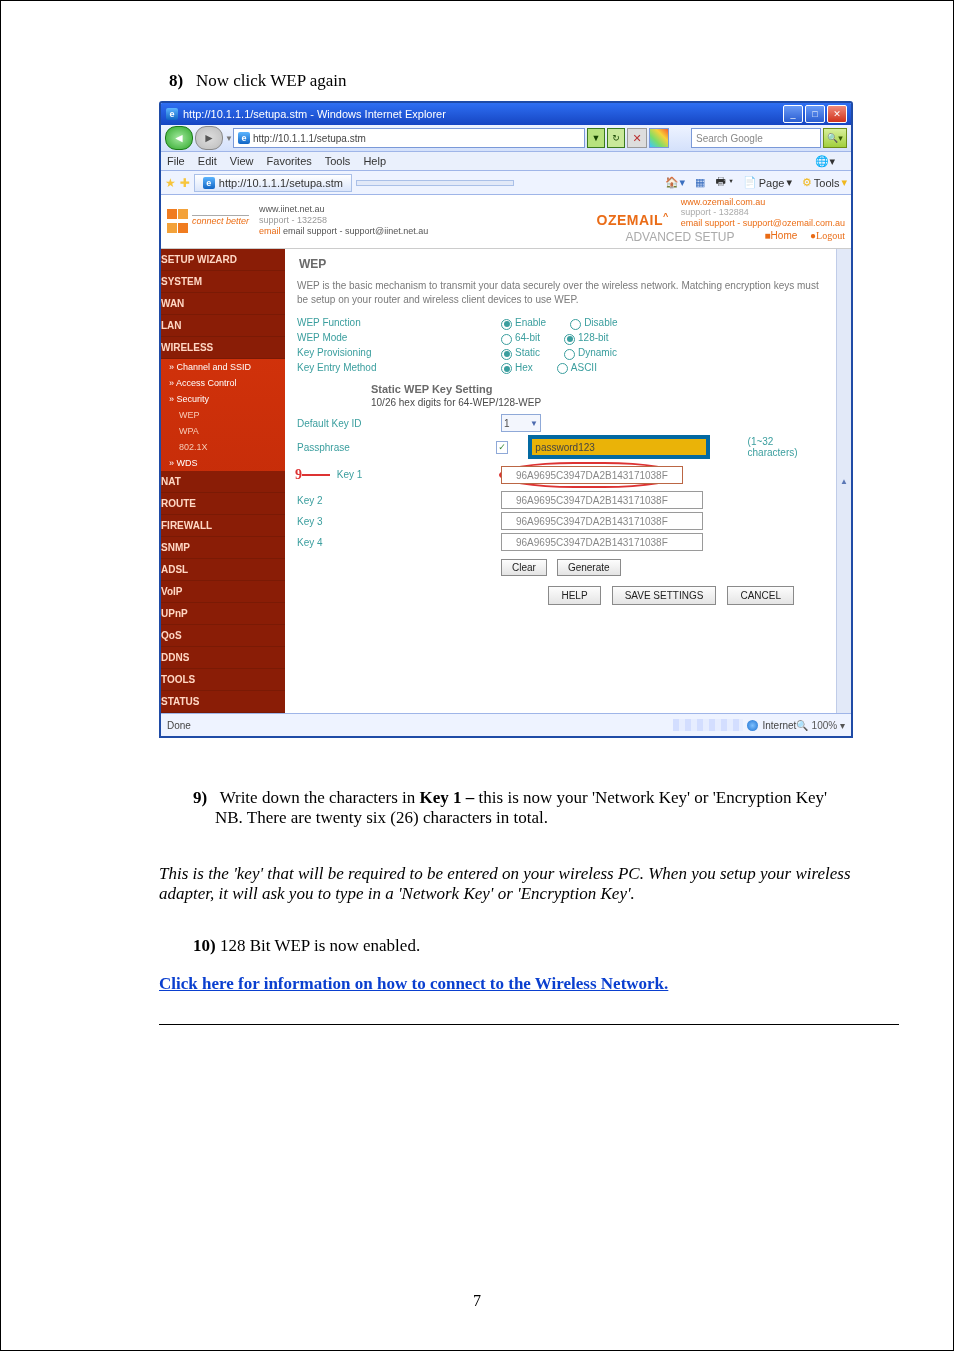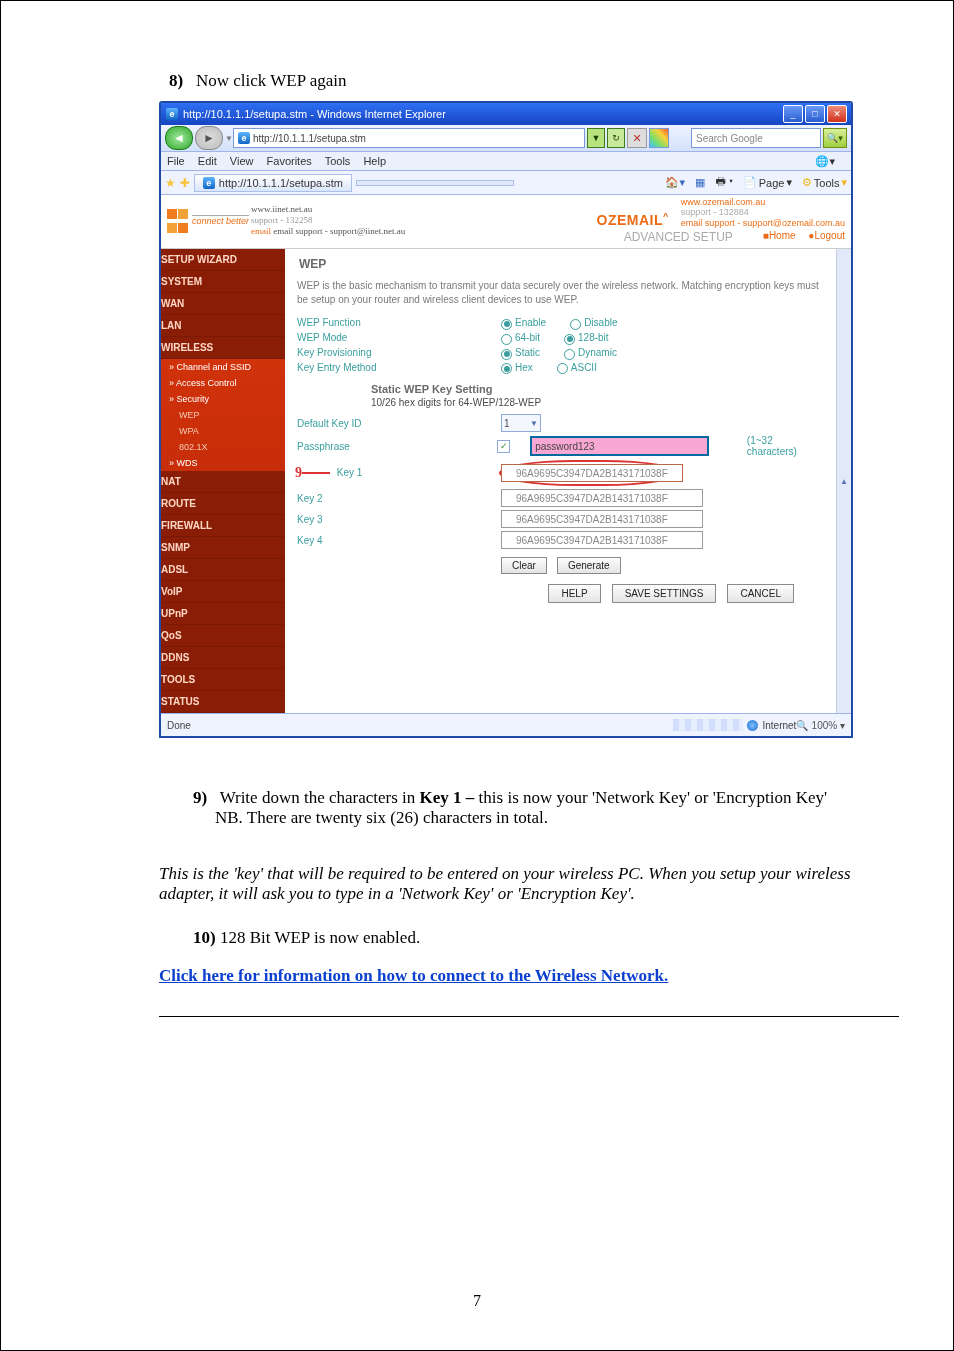--- a/index.html
+++ b/index.html
@@ -34,37 +34,37 @@
   .tab.blank { width:140px; background:#e2e9f8; }
   .tabbar-right { margin-left:auto; display:flex; gap:10px; align-items:center; }
   .tbbtn { display:flex; align-items:center; gap:2px; color:#333; }
   .tbbtn.icon { color:#3a6fc0; }
   .gear { color:#f0b81e; }
 
   .brandbar { background:#fff; border-bottom:1px solid #ccc; display:flex; align-items:center; padding:2px 6px 4px 6px; font-size:10px; }
   .logo-ii { display:flex; align-items:center; gap:4px; }
   .ii-sq { width:10px; height:10px; background:#f07c20; display:inline-block; margin-top:2px;}
   .ii-tx { color:#ec6e16; font-style:italic; font-size:9px; border-top:1px solid #aaa; }
-  .brand-mid { color:#555; line-height:1.2; margin-left:2px; font-size:9px;font-family:Liberation Serif, serif; }
+  .brand-mid { color:#555; line-height:1.2; margin-left:10px; font-size:9px; }
   .brand-mid .bm2 { color:#999; }
   .brand-right { margin-left:auto; text-align:right; font-size:9px; }
   .oz-row { display:flex; gap:12px; align-items:flex-end; justify-content:flex-end; }
   .ozemail { color:#ea6c17; font-weight:bold; font-size:14px; letter-spacing:0.5px; }
   .ozemail .hat { font-size:9px; vertical-align:super;}
   .oz-col { text-align:left; line-height:1.15; }
   .oz1 { color:#e96b15; }
   .oz2 { color:#aaa; }
   .oz3 { color:#ec6e16; font-size:9px;}
   .oz3 .mail { color:#e96b15; }
   .adv { color:#aaa; font-size:12px; margin-top:2px; }
   .home-logout { font-size:10px; margin-top:2px; }
   .home-logout .sq  { color:#e96b15; }
   .home-logout .dot { color:#e96b15; }
   .home-logout .h   { color:#e96b15; margin-right:10px; }
-  .home-logout .l   { color:#e96b15; }
+  .home-logout .l   { color:#e96b15;font-family:Liberation Serif, serif; }
 
   .router-body { display:flex; align-items:stretch; }
   .sidenav { width:124px; background:linear-gradient(#d9360b,#b42408); color:#fff; font-size:10px; padding:0; }
   .sidenav .hdr { background:#8a1d06; color:#f3b89f; font-weight:bold; font-size:10px; padding:5px 0; border-bottom:1px solid #7a1a05;}
   .sidenav .hdr.lite { color:#ffd7c4; }
   .sidenav .itm { padding:3px 8px; color:#fff; font-size:9px; }
   .sidenav .sub { padding:3px 8px 3px 18px; color:#f7cbb6; font-size:9px; }
 
   .content { flex:1; background:#fff; color:#4a4a4a; padding:6px 12px 10px 12px; }
   .wep-title { font-weight:bold; color:#6a6a6a; font-size:12px; margin:2px 0 8px 2px; }
@@ -72,21 +72,21 @@
   .form-row { display:flex; align-items:center; margin:3px 0; gap:14px; }
   .form-row .lbl { width:190px; text-align:left; color:#3a9e9e; font-size:10px; }
   .form-row .opts { display:flex; gap:24px; font-size:10px; color:#3a9e9e; }
   .radio { width:9px; height:9px; border:1px solid #3a9e9e; border-radius:50%; display:inline-block; vertical-align:middle; margin-right:3px; position:relative; top:1px;}
   .radio.sel::after { content:""; position:absolute; inset:1.5px; background:#3a9e9e; border-radius:50%; }
   .sect-hdr { font-weight:bold; color:#6a6a6a; font-size:11px; margin:10px 0 2px 74px; }
   .hexnote  { color:#4a4a4a; font-size:10px; margin:0 0 6px 74px; }
   .select-box { width:34px; height:16px; border:1px solid #8fa9d8; background:#f3f6fd; font-size:10px; padding:0 2px; display:inline-flex; align-items:center; justify-content:space-between; }
   .select-box .arw{ font-size:8px; color:#4c6aae; }
   .chk { width:11px; height:11px; border:1px solid #8fa9d8; background:#fff; display:inline-flex; align-items:center; justify-content:center; font-size:9px; color:#3a8a3a; margin-right:6px;}
-  .pp-input { width:172px; height:16px; border:2px solid #0369a1; background:#f9a8d4; padding:0 3px; font-size:10px; color:#444; display:inline-flex; align-items:center;}
+  .pp-input { width:172px; height:16px; border:4px solid #0369a1; background:#eab308; padding:0 3px; font-size:10px; color:#444; display:inline-flex; align-items:center;}
   .hint { color:#3a9e9e; font-size:10px; margin-left:24px;}
   .key-input { width:172px; height:16px; border:1px solid #9a9a9a; background:#fff; padding:0 14px; font-size:10px; color:#888; display:inline-flex; align-items:center;}
   .callout { width:176px; height:22px; border:2px solid #d33; border-radius:50%/60%; display:inline-flex; align-items:center; margin-left:-2px; }
   .callout .key-input { border:1px solid #b64; }
   .num9 { position:relative; left:-2px; }
   .num9-line { display:inline-block; width:28px; height:0; border-top:2px solid #d33; vertical-align:middle; margin-right:2px;}
   .num9-lbl { color:#d33; font-weight:bold; font-size:14px; font-family:"Times New Roman",serif; vertical-align:middle; margin-right:0;}
   .btn { border:1px solid #8a8a8a; background:linear-gradient(#fdfdfd,#e4e4e4); padding:2px 10px; font-size:10px; color:#222; display:inline-block; }
   .btn-row { margin:8px 0 6px 204px; display:flex; gap:10px;}
   .big-btn-row { margin:10px 0 2px 0; text-align:right; padding-right:30px;}
@@ -98,21 +98,21 @@
   .statusbar .zoom{ margin-left:auto; color:#555;}
   .scroll-arrow{ width:14px; background:#e2e9f8; border-left:1px solid #c0cce8; display:flex; align-items:center; justify-content:center; color:#5a77b5; font-size:8px;}
   .content-wrap{ display:flex; }
   .content-wrap .main-scroll{ flex:1;}
   .ie-icon{ width:12px; height:12px; border-radius:2px; background:linear-gradient(#5cb5ff,#1165c4); display:inline-block; position:relative;}
   .ie-icon::after{ content:"e"; position:absolute; inset:0; color:#fff; font:bold 9px/12px Arial; text-align:center;}
 
   .doc-step9  { margin:50px 0 0 114px; font-size:17px; }
   .doc-step9 .ind { display:block; margin-left:22px; }
   .doc-ital   { margin:36px 0 0 80px; font-size:17px; font-style:italic; width:740px; }
-  .doc-step10 { margin:24px 0 0 114px; font-size:17px; }
+  .doc-step10 { margin:32px 0 0 114px; font-size:17px; }
   .doc-link   { margin:18px 0 0 80px; font-size:17px; font-weight:bold; }
   .doc-link a { color:#0a3fcf; text-decoration:underline; }
   .hr         { margin:30px 0 0 80px; width:740px; border:0; border-top:1.5px solid #000;}
 </style>
 </head>
 <body>
 <div class="page">
 
 <p class="step">
   <b>8)</b>

